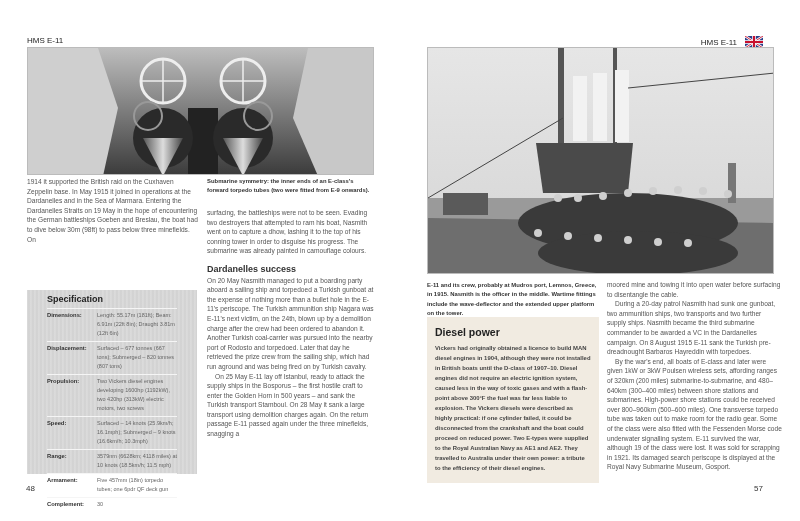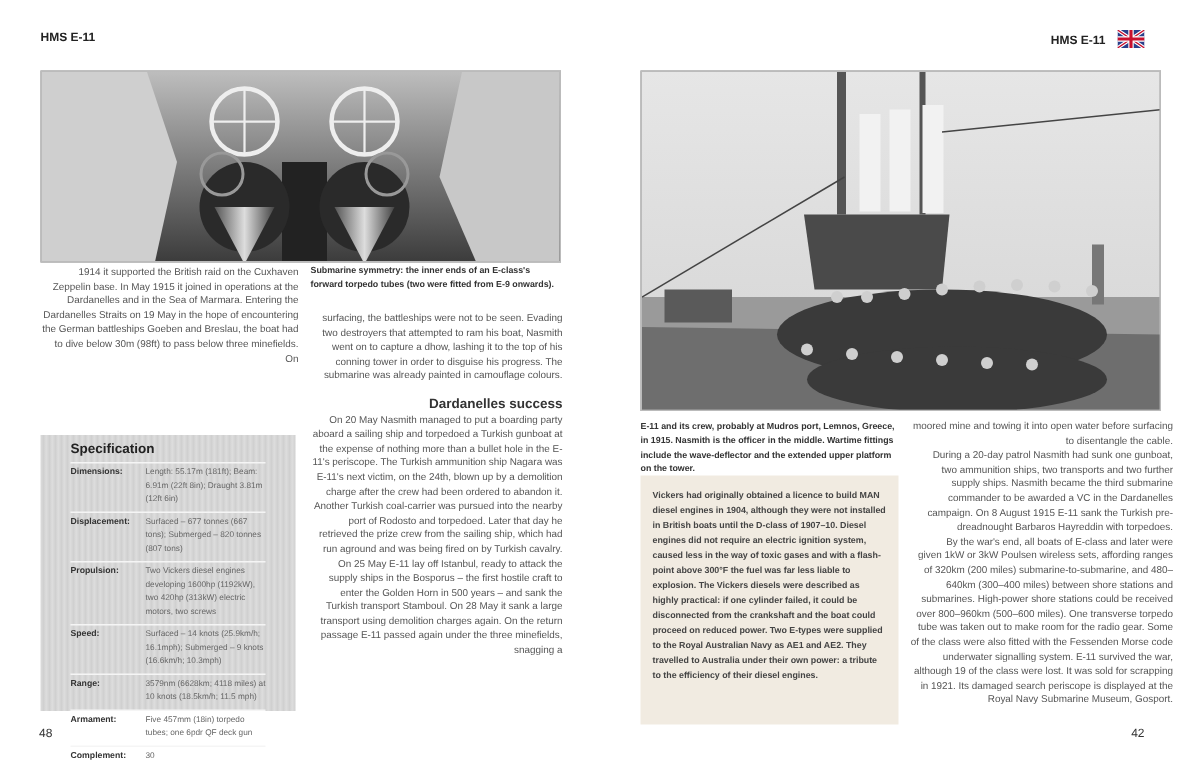--- a/index.html
+++ b/index.html
@@ -1,33 +1,33 @@
 <!DOCTYPE html>
 <html><head>
 <meta charset="utf-8">
 <style>
   * { box-sizing: border-box; margin: 0; padding: 0; }
   html, body { width: 800px; height: 521px; background: #fff; overflow: hidden; }
   body { font-family: "Liberation Sans", sans-serif; color: #555; position: relative; }
   .page { position: absolute; top: 0; height: 521px; width: 400px; }
   .page-left { left: 0; }
   .page-right { left: 400px; }
-  .running-head { position: absolute; top: 20px; font-weight: bold; font-size: 8px; color: #222; }
+  .running-head { position: absolute; top: 36px; font-weight: normal; font-size: 8px; color: #222; }
   .page-left .running-head { left: 27px; }
   .page-right .running-head { right: 37px; display: flex; align-items: center; gap: 8px; }
   .flag { width: 18px; height: 12px; position: relative; display: inline-block; }
   .page-num { position: absolute; top: 484px; font-size: 8px; color: #333; }
   .page-left .page-num { left: 26px; }
   .page-right .page-num { right: 37px; }
 
   .photo { position: absolute; background: #888; overflow: hidden; border: 1px solid #bbb; }
   .photo-torpedo { left: 27px; top: 47px; width: 347px; height: 128px; }
   .photo-crew { left: 27px; top: 47px; width: 347px; height: 227px; }
 
-  .body-text { font-size: 6.6px; line-height: 9.6px; color: #555; position: absolute; text-align: right; }
+  .body-text { font-size: 6.6px; line-height: 9.6px; color: #555; position: absolute; }
   .body-text p { margin: 0; }
   .body-text p.indent { text-indent: 8px; }
   .caption { position: absolute; font-size: 5.9px; line-height: 9.4px; font-weight: bold; color: #333; }
 
   .intro { left: 27px; top: 177px; width: 172px; }
   .cap-torpedo { left: 207px; top: 177px; width: 168px; }
   .col2-left { left: 207px; top: 208px; width: 168px; }
   .subhead { font-weight: bold; font-size: 9px; color: #333; margin: 9px 0 1px; }
 
   .spec-box { position: absolute; left: 27px; top: 290px; width: 170px; height: 184px;
@@ -182,23 +182,24 @@
         <circle cx="200" cy="192" r="4"></circle>
           <circle cx="230" cy="194" r="4"></circle>
           <circle cx="260" cy="195" r="4"></circle>
       </g>
     </svg>
   </div>
 
   <div class="caption cap-crew">E-11 and its crew, probably at Mudros port, Lemnos, Greece, in 1915. Nasmith is the officer in the middle. Wartime fittings include the wave-deflector and the extended upper platform on the tower.</div>
 
   <div class="diesel-box">
+    <div class="diesel-title">Diesel power</div>
     <div class="diesel-text">Vickers had originally obtained a licence to build MAN diesel engines in 1904, although they were not installed in British boats until the D-class of 1907–10. Diesel engines did not require an electric ignition system, caused less in the way of toxic gases and with a flash-point above 300°F the fuel was far less liable to explosion. The Vickers diesels were described as highly practical: if one cylinder failed, it could be disconnected from the crankshaft and the boat could proceed on reduced power. Two E-types were supplied to the Royal Australian Navy as AE1 and AE2. They travelled to Australia under their own power: a tribute to the efficiency of their diesel engines.</div>
   </div>
 
   <div class="body-text col2-right">
     <p>moored mine and towing it into open water before surfacing to disentangle the cable.</p>
     <p class="indent">During a 20-day patrol Nasmith had sunk one gunboat, two ammunition ships, two transports and two further supply ships. Nasmith became the third submarine commander to be awarded a VC in the Dardanelles campaign. On 8 August 1915 E-11 sank the Turkish pre-dreadnought Barbaros Hayreddin with torpedoes.</p>
     <p class="indent">By the war's end, all boats of E-class and later were given 1kW or 3kW Poulsen wireless sets, affording ranges of 320km (200 miles) submarine-to-submarine, and 480–640km (300–400 miles) between shore stations and submarines. High-power shore stations could be received over 800–960km (500–600 miles). One transverse torpedo tube was taken out to make room for the radio gear. Some of the class were also fitted with the Fessenden Morse code underwater signalling system. E-11 survived the war, although 19 of the class were lost. It was sold for scrapping in 1921. Its damaged search periscope is displayed at the Royal Navy Submarine Museum, Gosport.</p>
   </div>
 
-  <div class="page-num">42</div>
+  <div class="page-num">57</div>
 </div>
 
 </body></html>

